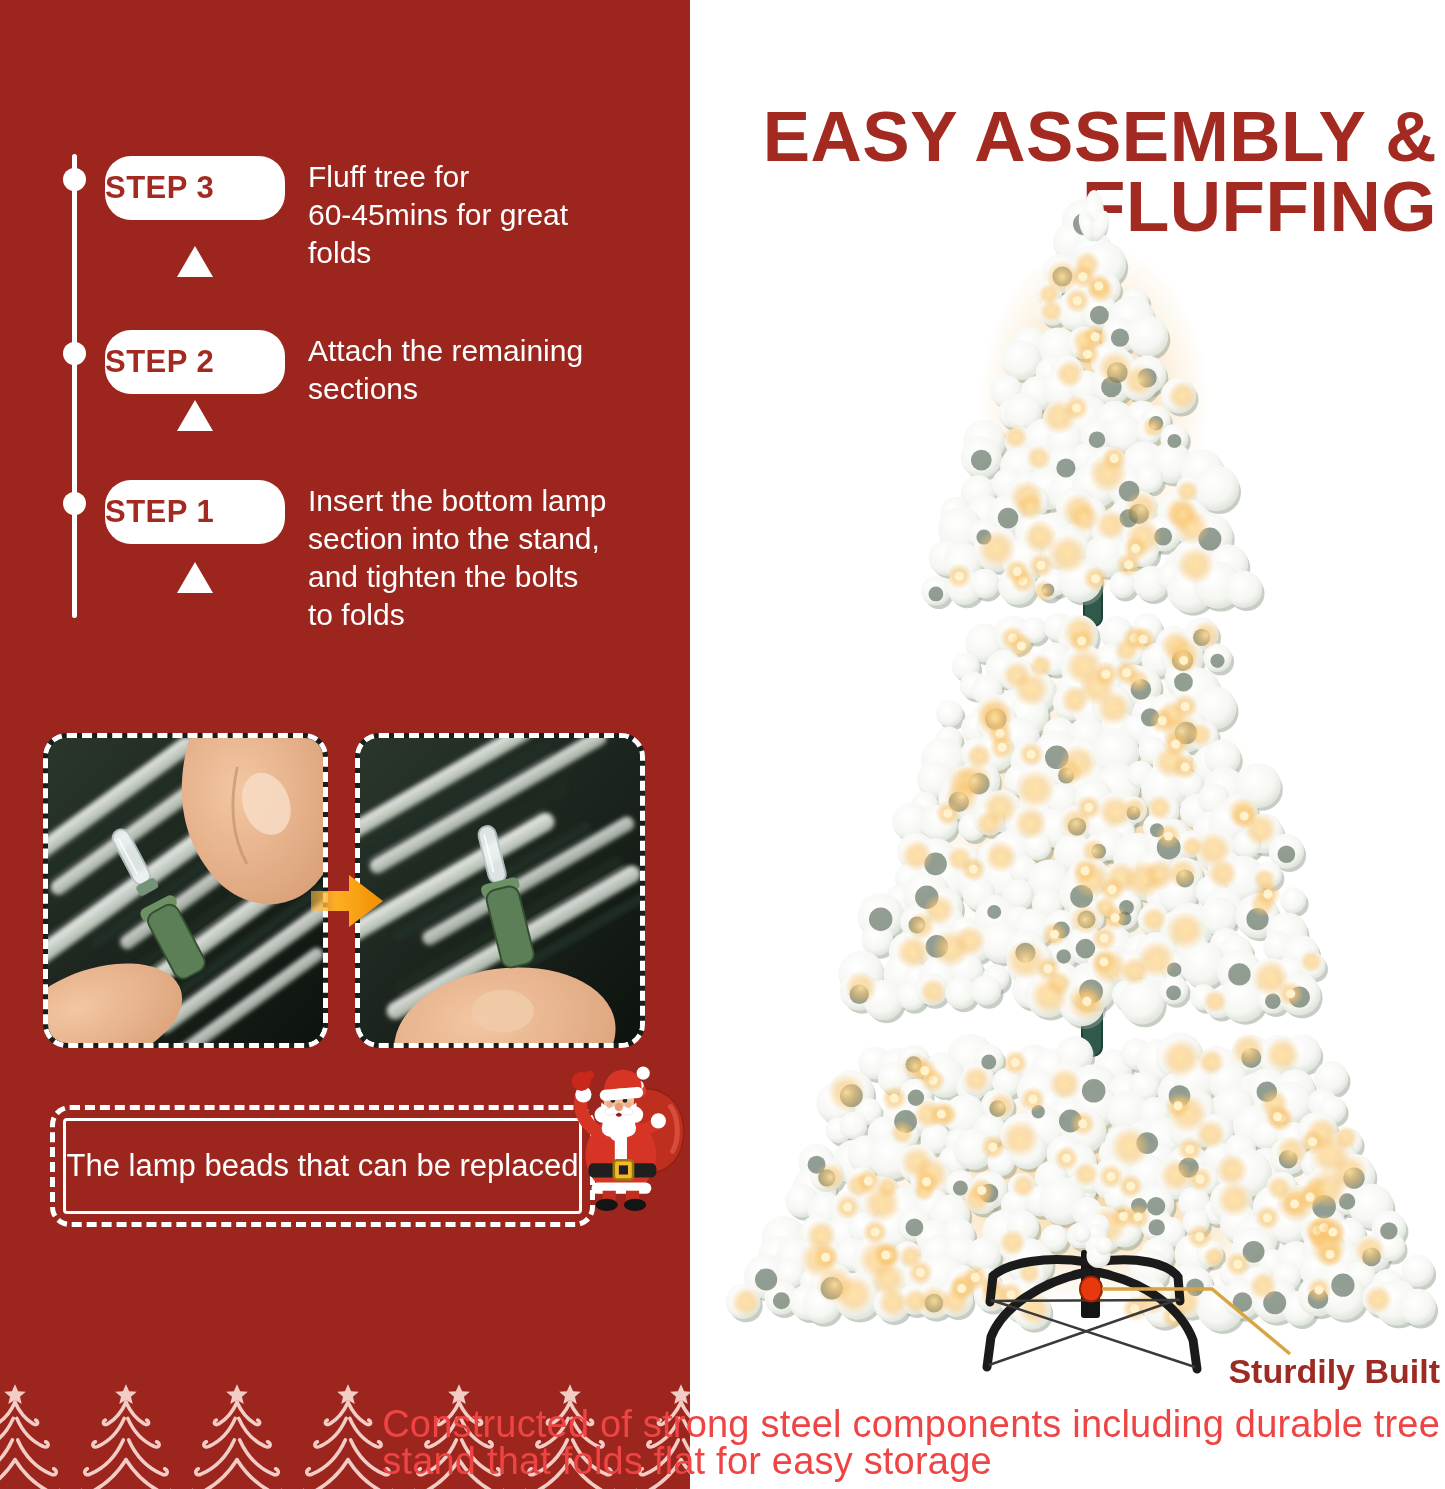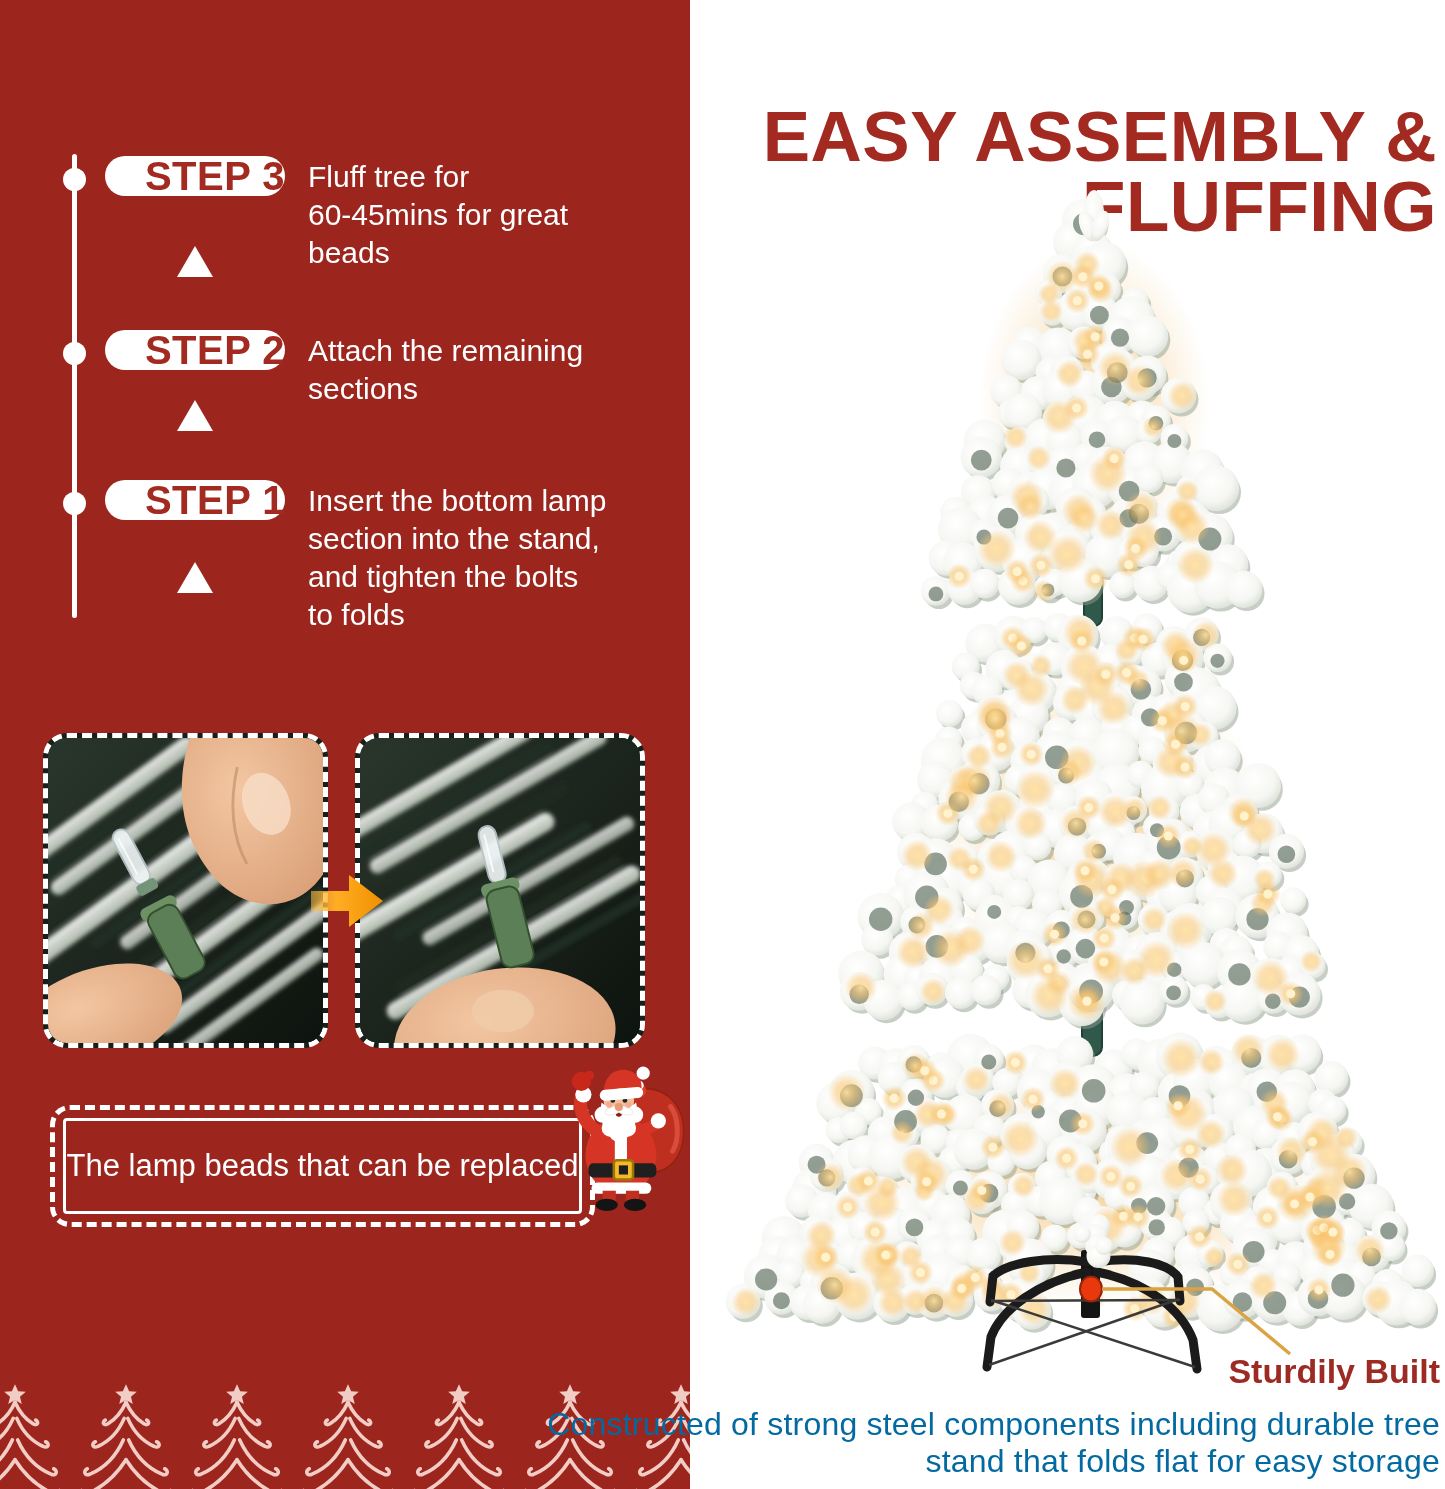--- a/index.html
+++ b/index.html
@@ -2,63 +2,63 @@
 <html><head>
 <meta charset="utf-8">
 <style>
   html,body{margin:0;padding:0;background:#fff;}
   .canvas{position:relative;width:1445px;height:1489px;background:#ffffff;overflow:hidden;
           font-family:"Liberation Sans",sans-serif;}
   
   .left-panel{position:absolute;left:0;top:0;width:690px;height:1489px;background:#9c261e;}
   .tl-line{position:absolute;left:72px;top:154px;width:5px;height:464px;background:#fff;border-radius:3px;}
   .tl-dot{position:absolute;left:63px;width:23px;height:23px;border-radius:50%;background:#fff;}
-  .step-pill{position:absolute;left:105px;width:180px;height:40px;background:#fff;border-radius:26px;
-             display:flex;align-items:center;justify-content:flex-end;
-             font-weight:bold;font-size:40px;color:#a32a21;letter-spacing:.5px;}
+  .step-pill{position:absolute;left:105px;width:180px;height:64px;background:#fff;border-radius:26px;
+             display:flex;align-items:center;justify-content:flex-start;
+             font-weight:bold;font-size:31px;color:#a32a21;letter-spacing:.5px;}
   .tri{position:absolute;left:177px;width:0;height:0;border-left:18px solid transparent;
        border-right:18px solid transparent;border-bottom:31px solid #fff;}
   .step-desc{position:absolute;left:308px;width:370px;color:#fff;font-size:30px;line-height:38px;}
   .photo{position:absolute;top:733px;height:315px;border:5px dashed #fff;border-radius:24px;
          box-sizing:border-box;overflow:hidden;background:#16201a;}
   .photo svg{display:block;width:100%;height:100%;}
   .arrow-wrap{position:absolute;left:309px;top:871px;width:76px;height:60px;z-index:5;}
   .note-box{position:absolute;left:50px;top:1105px;width:545px;height:122px;border:5px dashed #fff;
             border-radius:20px;box-sizing:border-box;}
   .note-inner{position:absolute;left:8px;top:8px;right:8px;bottom:8px;border:3px solid #fff;border-radius:4px;
               display:flex;align-items:center;justify-content:center;color:#fff;font-size:31px;}
   .santa{position:absolute;left:566px;top:1060px;width:126px;height:152px;z-index:6;}
   .pattern{position:absolute;left:0;top:1383px;width:690px;height:106px;color:#f2cdc5;}
   
   .title{position:absolute;left:700px;right:8px;top:54px;text-align:right;color:#a32a21;
          font-weight:800;font-size:71px;line-height:70px;letter-spacing:.5px;}
   .tree-svg{position:absolute;left:690px;top:175px;width:755px;height:1214px;}
   .callout-label{position:absolute;right:5px;top:1352px;color:#9c2b23;font-weight:800;font-size:34px;}
-  .callout-desc{position:absolute;right:5px;top:1406px;text-align:right;color:#0369a1;
-                font-size:32px;line-height:37px;letter-spacing:.2px;}
+  .callout-desc{position:absolute;right:5px;top:1406px;color:#ef4444;
+                font-size:38px;line-height:37px;letter-spacing:.2px;}
 </style>
 </head>
 <body>
 
 <div class="canvas">
 
   <aside class="left-panel">
 
     <div class="tl-line"></div>
     <div class="tl-dot" style="top:168px"></div>
     <div class="tl-dot" style="top:342px"></div>
     <div class="tl-dot" style="top:492px"></div>
 
     <div class="step-pill" style="top:156px">
       <span>STEP 3</span>
     </div>
     <div class="step-desc" style="top:158px">
       <div>Fluff tree for</div>
       <div>60-45mins for great</div>
-      <div>beads</div>
+      <div>folds</div>
     </div>
     <div class="tri" style="top:246px"></div>
 
     <div class="step-pill" style="top:330px">
       <span>STEP 2</span>
     </div>
     <div class="step-desc" style="top:332px">
       <div>Attach the remaining</div>
       <div>sections</div>
     </div>

